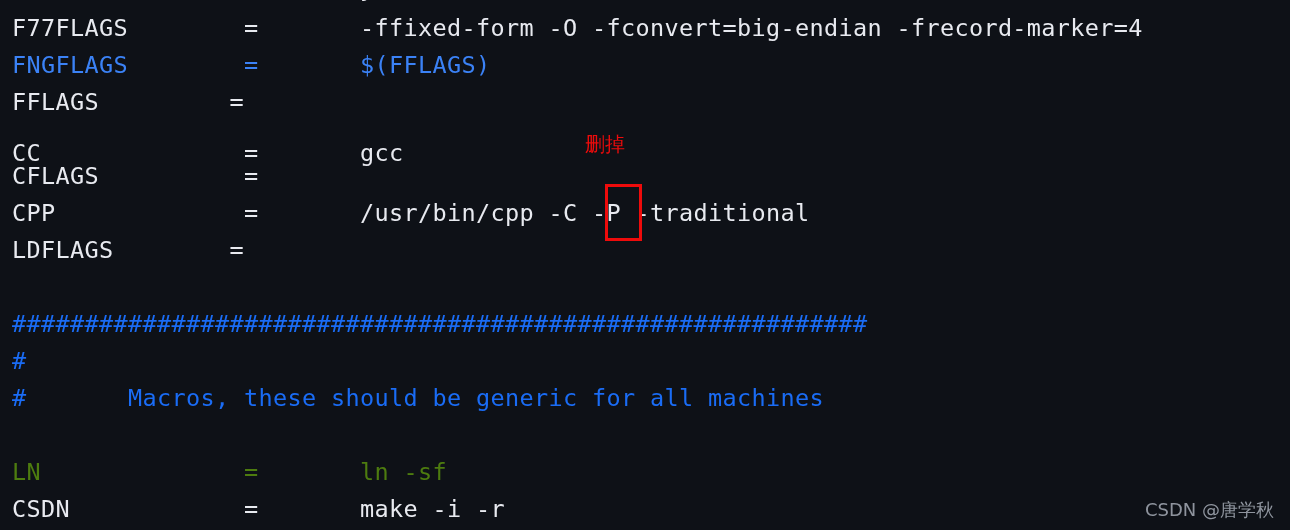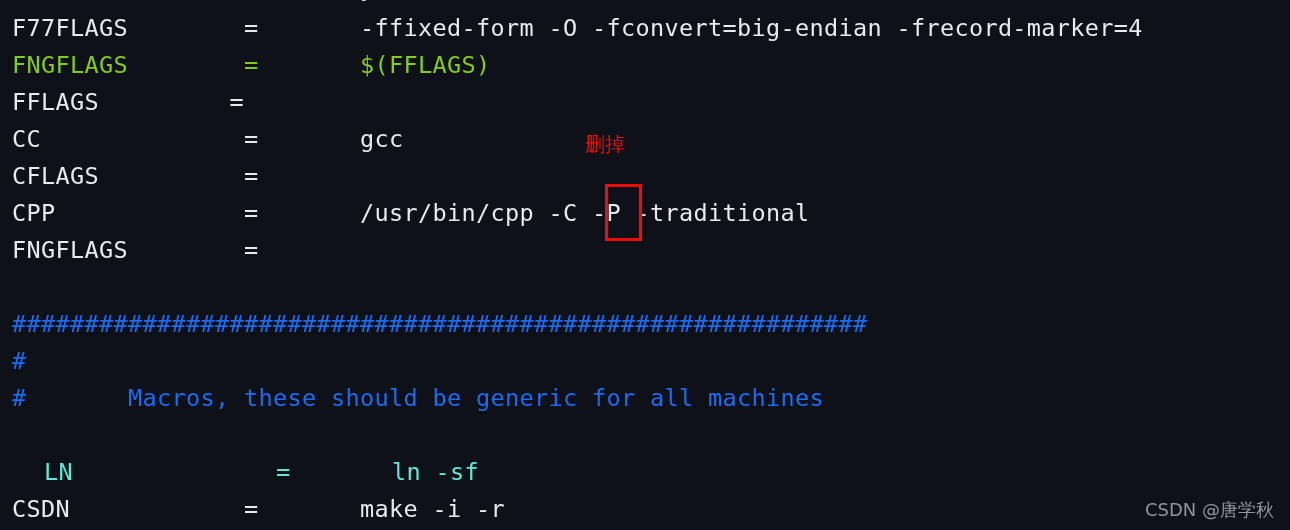--- a/index.html
+++ b/index.html
@@ -72,32 +72,32 @@
   }
 </style>
 </head>
 <body>
 
 <div id="screen">
 
   <div id="code" style="background: rgb(14, 17, 23);">
       <div class="line plain" style="top: -30px; color: rgb(232, 234, 240);">                        y</div>
       <div class="line plain" style="top: 10px; color: rgb(232, 234, 240);">F77FLAGS        =       -ffixed-form -O -fconvert=big-endian -frecord-marker=4</div>
-      <div class="line plain" style="top: 47px; color: #84cc16;">FNGFLAGS        =       $(FFLAGS)</div>
+      <div class="line plain" style="top: 47px; color: #3b82f6;">FNGFLAGS        =       $(FFLAGS)</div>
       <div class="line plain" style="top: 84px; color: rgb(232, 234, 240);">FFLAGS         =</div>
-      <div class="line plain" style="top: 121px; color: rgb(232, 234, 240);">CC              =       gcc</div>
+      <div class="line plain" style="top: 135px; color: rgb(232, 234, 240);">CC              =       gcc</div>
       <div class="line plain" style="top: 158px; color: rgb(232, 234, 240);">CFLAGS          =</div>
       <div class="line plain" style="top: 195px; color: rgb(232, 234, 240);">CPP             =       /usr/bin/cpp -C -P -traditional</div>
-      <div class="line plain" style="top: 232px; color: rgb(232, 234, 240);">FNGFLAGS        =</div>
+      <div class="line plain" style="top: 232px; color: rgb(232, 234, 240);">LDFLAGS        =</div>
       <div class="line plain" style="top: 269px; color: rgb(232, 234, 240);"></div>
       <div class="line comment" style="top: 306px; color: rgb(26, 108, 245);">###########################################################</div>
       <div class="line comment" style="top: 343px; color: rgb(26, 108, 245);">#</div>
       <div class="line comment" style="top: 380px; color: rgb(26, 108, 245);">#       Macros, these should be generic for all machines</div>
       <div class="line plain" style="top: 417px; color: rgb(232, 234, 240);"></div>
-      <div class="line plain" style="top: 454px; color: #5eead4; margin-left: 32px;">LN              =       ln -sf</div>
+      <div class="line plain" style="top: 454px; color: #4d7c0f;">LN              =       ln -sf</div>
       <div class="line plain" style="top: 491px; color: rgb(232, 234, 240);">CSDN            =       make -i -r</div>
     </div>
 
   <div id="annot-label" style="color: rgb(238, 11, 11);">删掉</div>
 
   <div id="annot-box" style="border-color: rgb(238, 11, 11);"></div>
 
   <div id="watermark">CSDN @唐学秋</div>
 
 </div>

